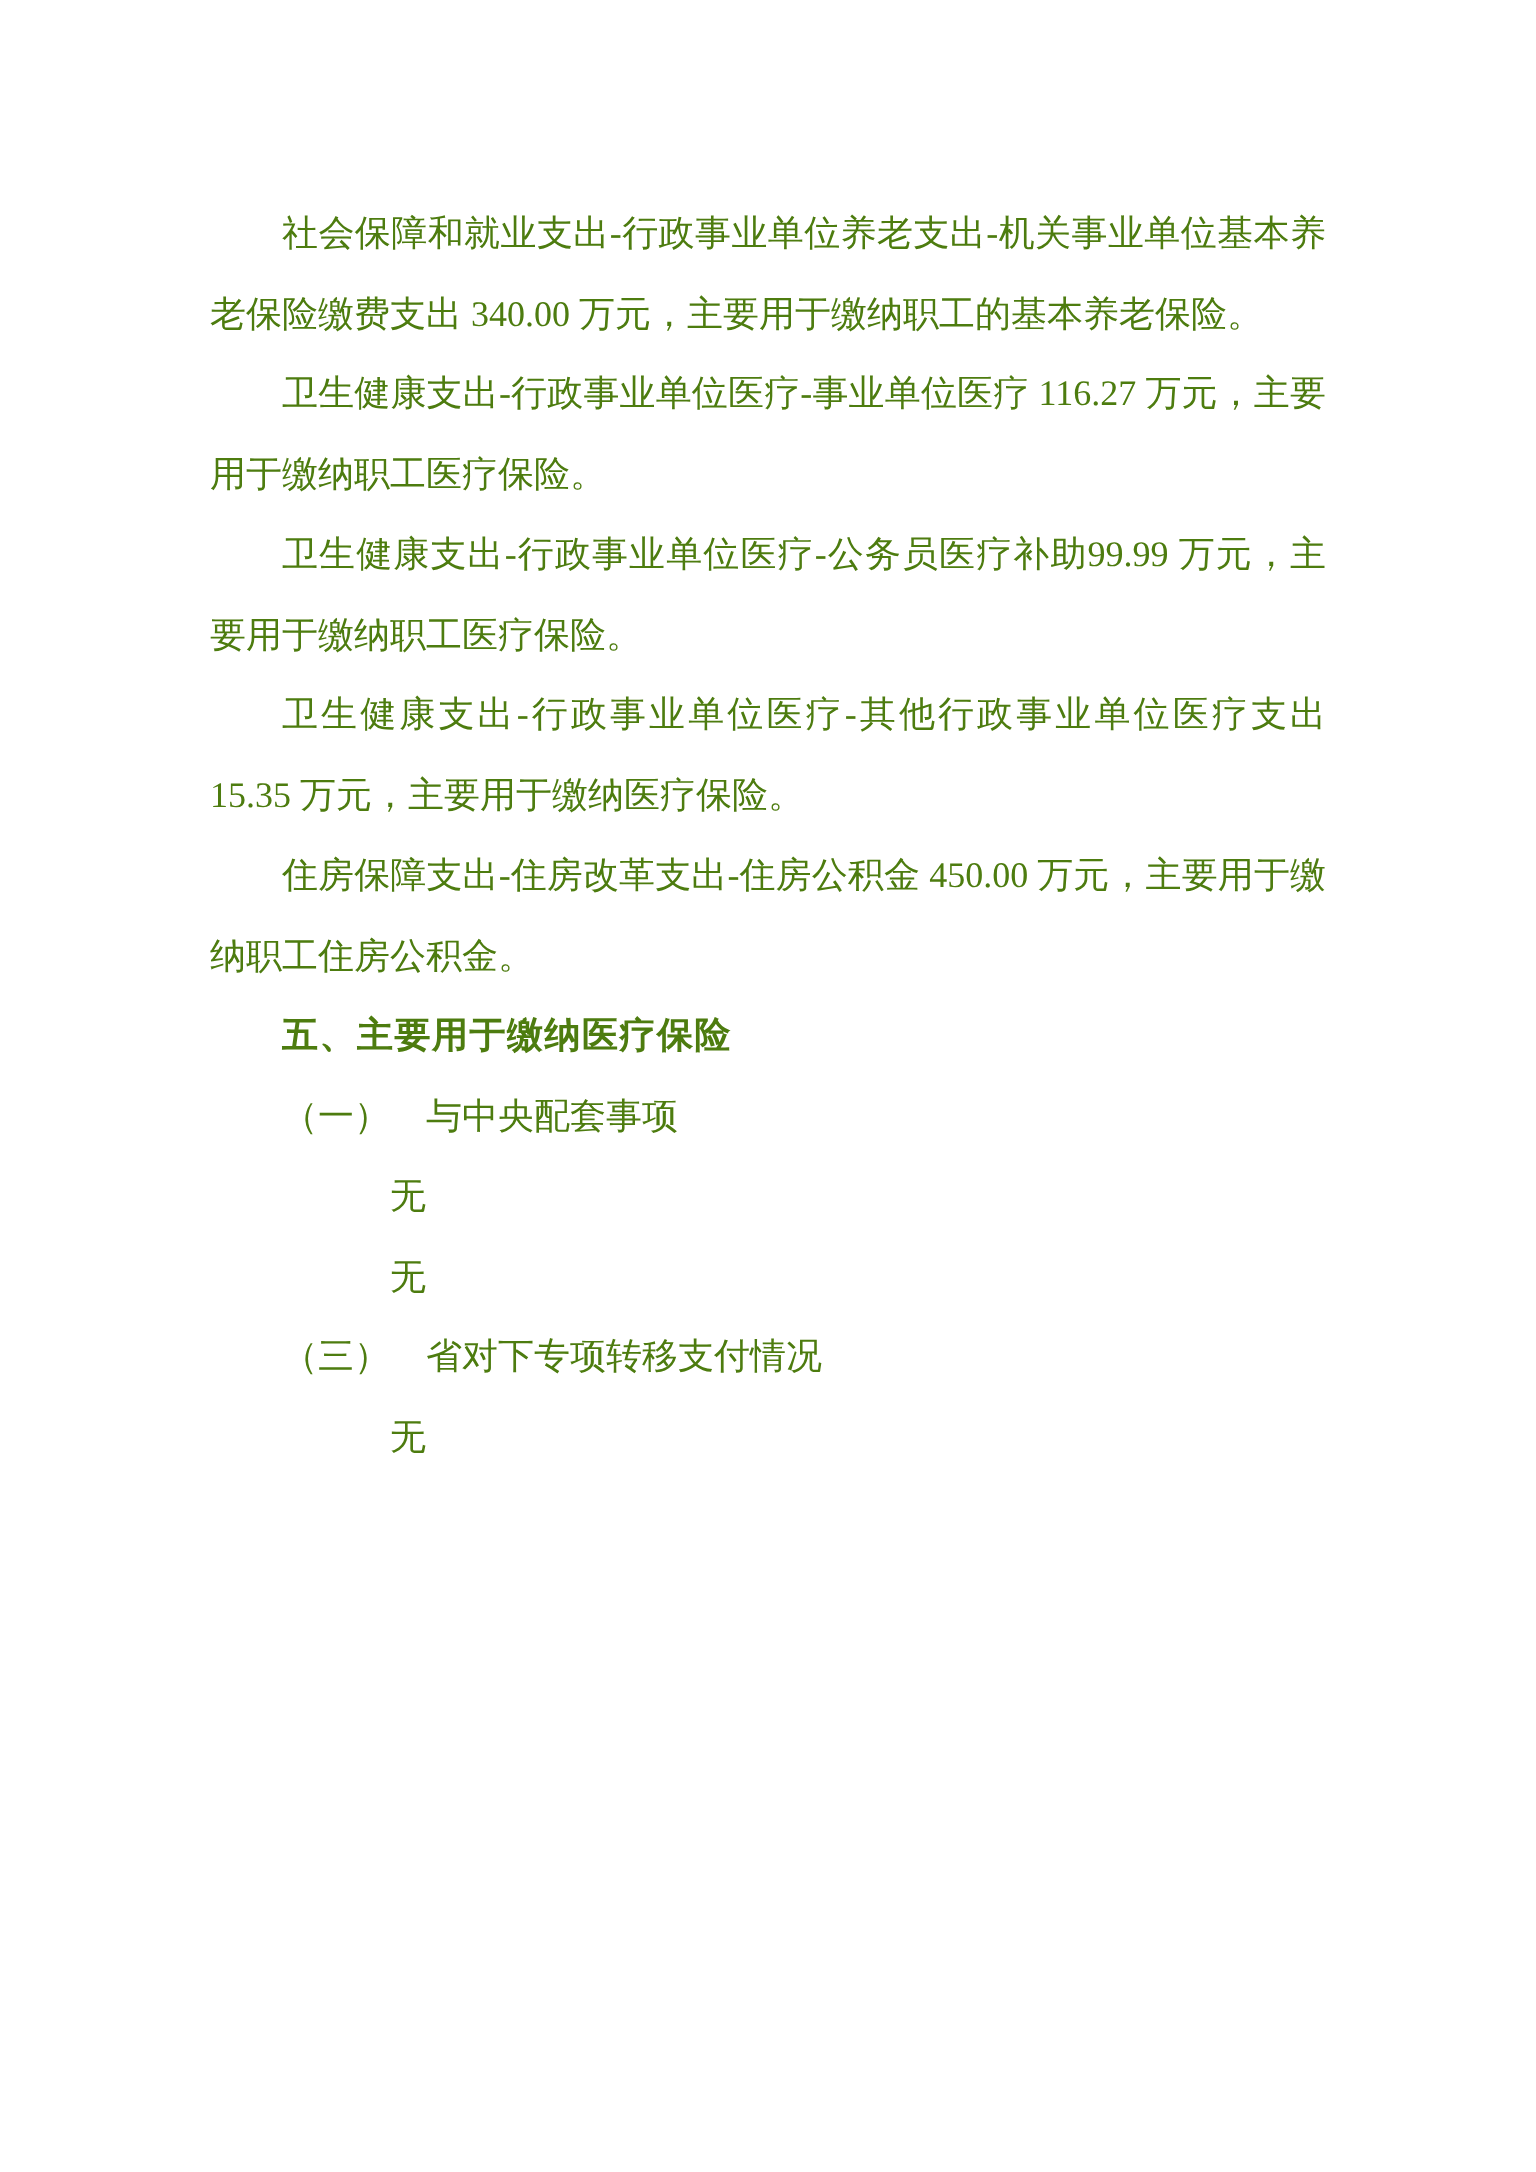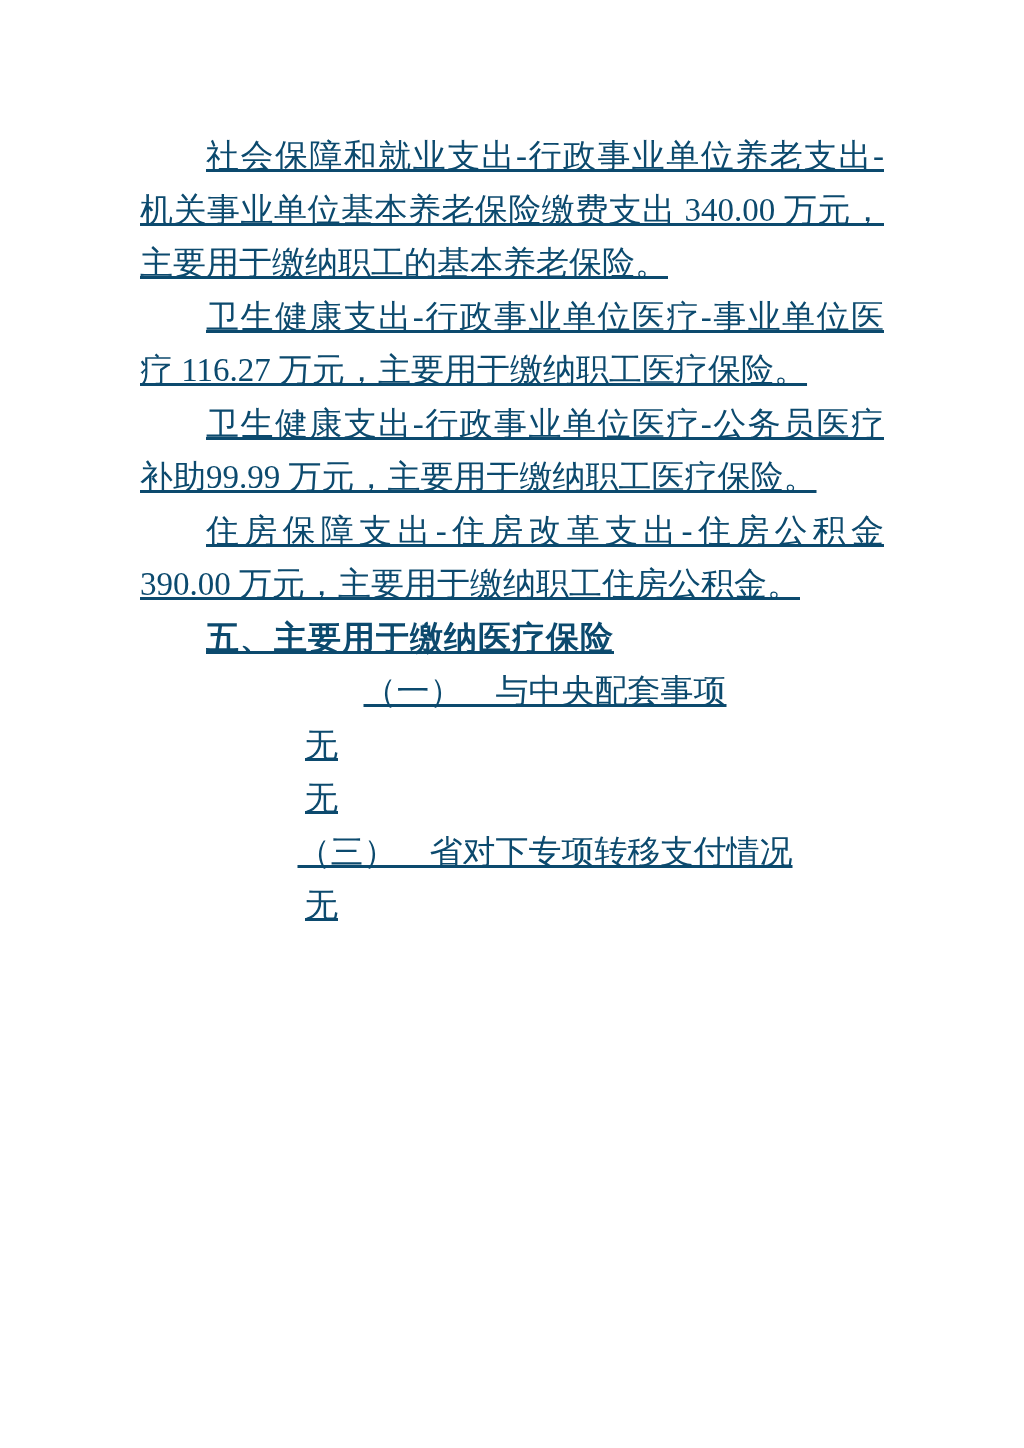--- a/index.html
+++ b/index.html
@@ -17,55 +17,54 @@
   }
   .content {
     position: absolute;
     left: 140px;
     top: 130px;
     width: 744px;
   }
   .content p {
     margin: 0;
     padding: 0;
-    font-size: 33px;
+    font-size: 24px;
     line-height: 53.5px;
-    color: #0c4a6e;
+    color: #4d7c0f;
     font-family: "Liberation Serif", "DejaVu Serif", serif;
-    text-decoration: underline;
   }
   .body-para {
     text-align: justify;
     text-justify: inter-character;
     text-indent: 2em;
   }
   .heading {
     font-weight: 700;
     text-indent: 2em;
     color: #111111;
     font-family: "Liberation Sans", "DejaVu Sans", sans-serif;
     letter-spacing: 1px;
   }
   .item {
     text-indent: 2em;
-    text-align: center;
   }
   .none {
     text-indent: 5em;
   }
 </style>
 </head>
 <body>
 
 <div class="page">
   <div class="content">
     <p class="body-para">社会保障和就业支出-行政事业单位养老支出-机关事业单位基本养老保险缴费支出 340.00 万元，主要用于缴纳职工的基本养老保险。</p>
     <p class="body-para">卫生健康支出-行政事业单位医疗-事业单位医疗 116.27 万元，主要用于缴纳职工医疗保险。</p>
     <p class="body-para">卫生健康支出-行政事业单位医疗-公务员医疗补助99.99 万元，主要用于缴纳职工医疗保险。</p>
-    <p class="body-para">住房保障支出-住房改革支出-住房公积金 390.00 万元，主要用于缴纳职工住房公积金。</p>
+    <p class="body-para">卫生健康支出-行政事业单位医疗-其他行政事业单位医疗支出 15.35 万元，主要用于缴纳医疗保险。</p>
+    <p class="body-para">住房保障支出-住房改革支出-住房公积金 450.00 万元，主要用于缴纳职工住房公积金。</p>
     <p class="heading">五、主要用于缴纳医疗保险</p>
     <p class="item">（一）　与中央配套事项</p>
     <p class="none">无</p>
     <p class="none">无</p>
     <p class="item">（三）　省对下专项转移支付情况</p>
     <p class="none">无</p>
   </div>
 </div>
 
 </body></html>

